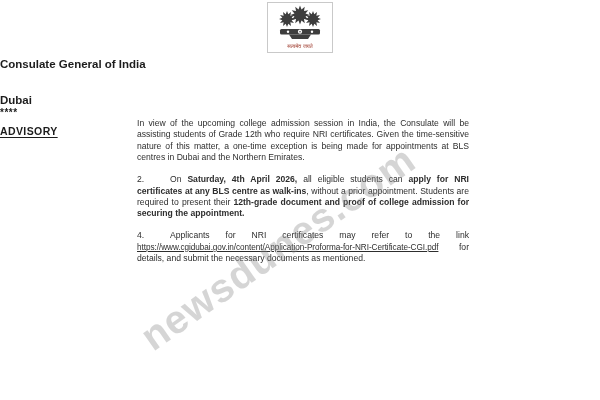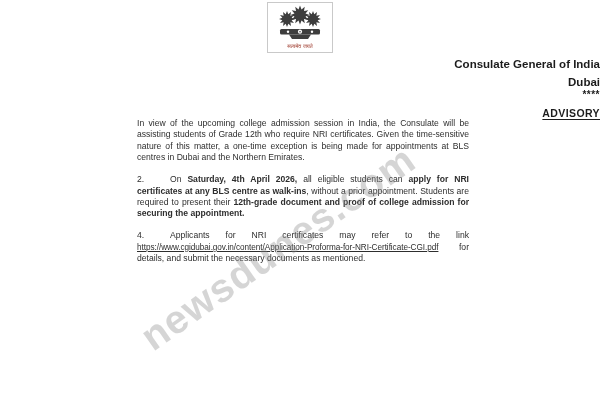--- a/index.html
+++ b/index.html
@@ -18,23 +18,23 @@
     width: 66px; height: 51px;
     border: 1px solid var(--emblem-border, #c9c9c9);
     box-sizing: border-box;
     display: flex; align-items: center; justify-content: center;
     background: #fff;
   }
   .emb { fill: var(--emblem-dark, #3d3d3d); }
   .motto-text { fill: var(--motto-red, #9e3a2c); font-family: "DejaVu Sans", sans-serif; }
 
   
-  .header { position: absolute; top: 57px; left: 0; width: 600px; text-align: right; color: var(--heading, #1c1c1c); }
+  .header { position: absolute; top: 57px; left: 0; width: 600px; text-align: left; color: var(--heading, #1c1c1c); }
   .org  { font-size: 11.5px; font-weight: bold; line-height: 14px; }
-  .city { font-size: 11.5px; font-weight: bold; line-height: 14px; margin-top: 4px; }
+  .city { font-size: 11.5px; font-weight: bold; line-height: 14px; margin-top: 22px; }
   .stars { font-size: 10px; font-weight: bold; line-height: 8px; margin-top: 2px; letter-spacing: 0.5px; }
   .advisory {
     display: inline-block;
     font-size: 10.5px; font-weight: bold; margin-top: 8px;
     text-decoration: underline; text-underline-offset: 2px;
     letter-spacing: 0.4px;
   }
 
   
   .body-text {

